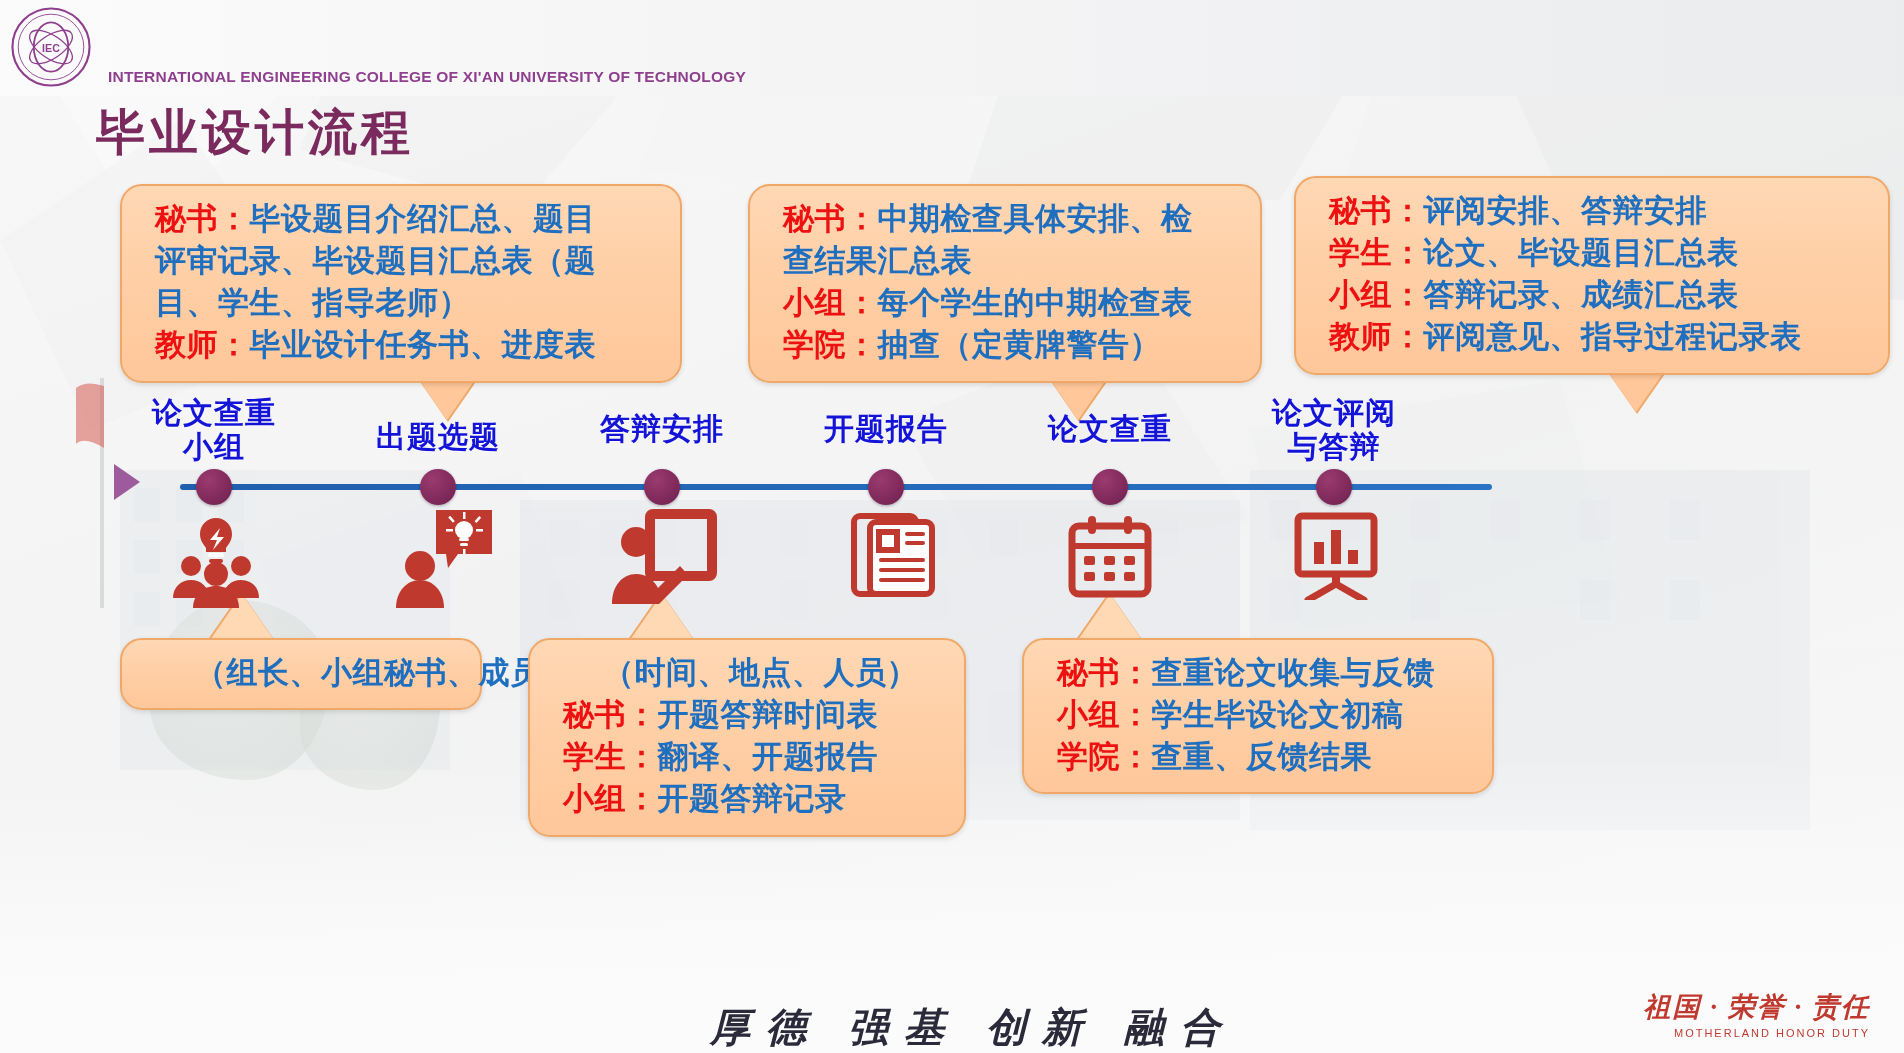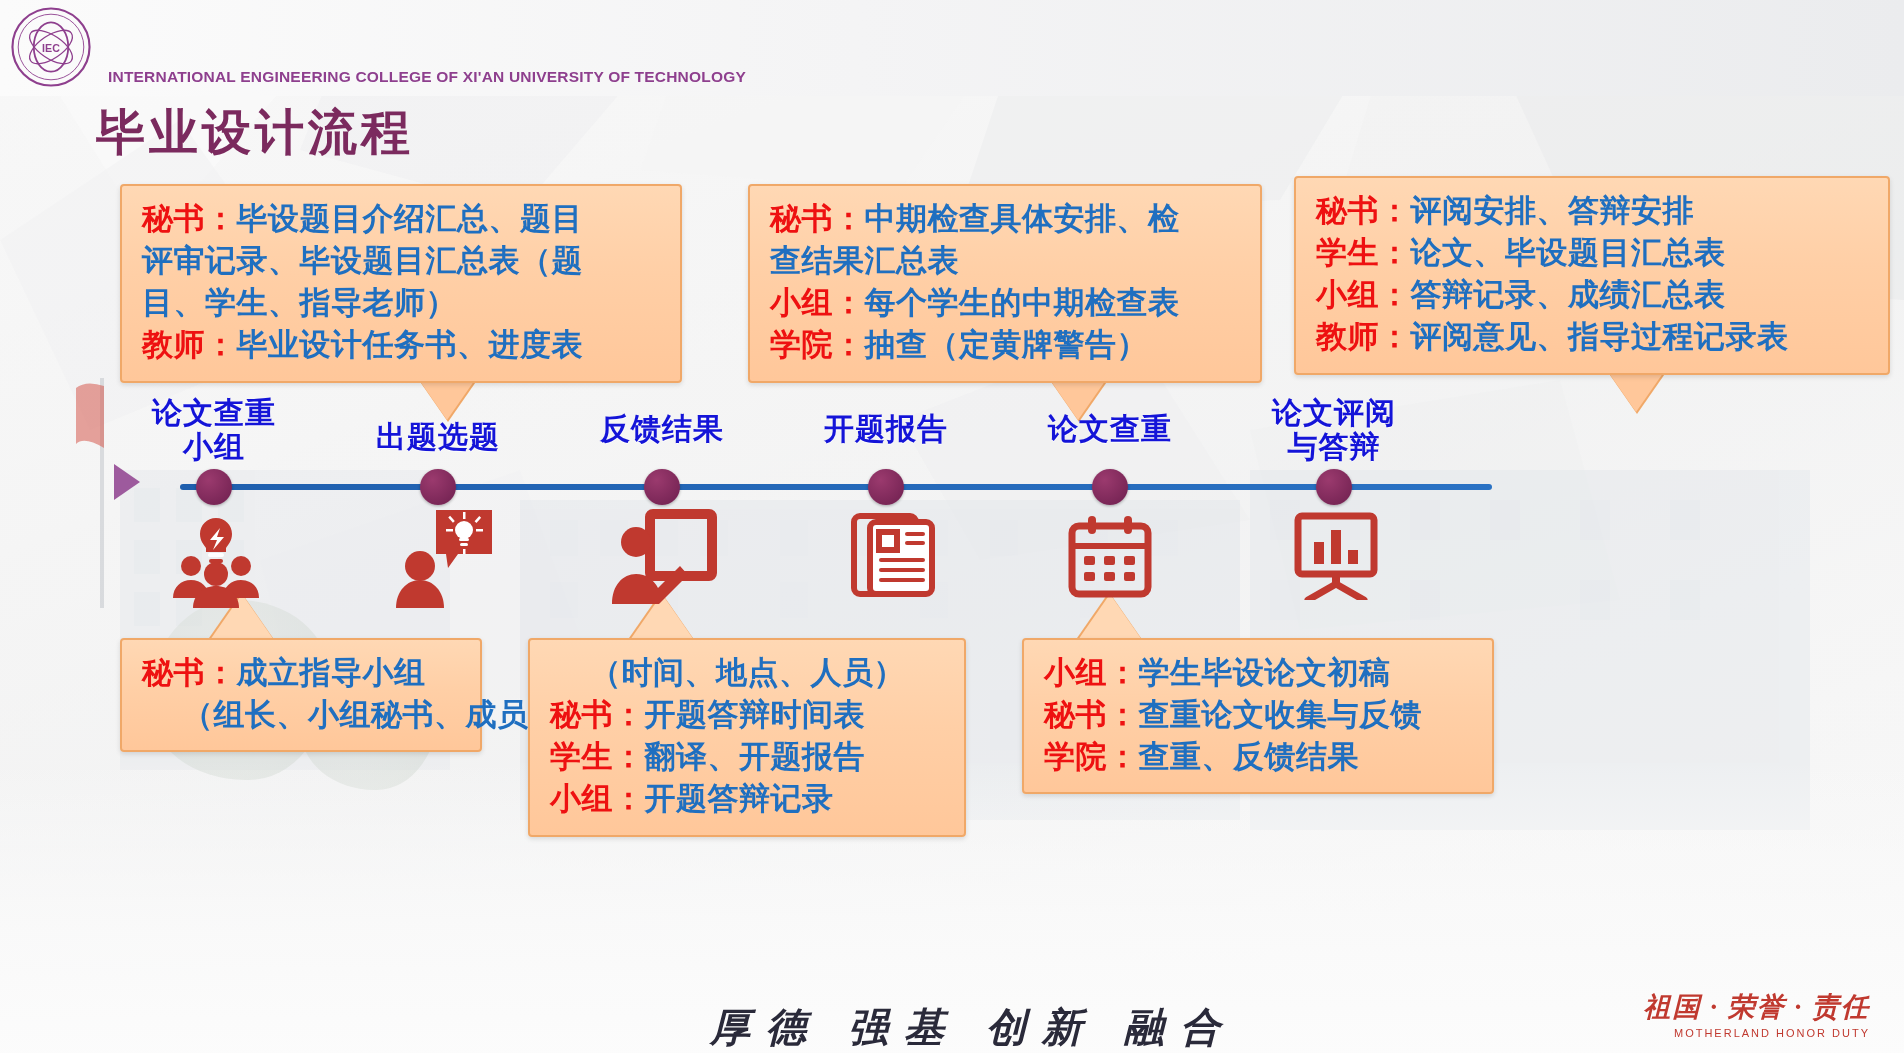--- a/index.html
+++ b/index.html
@@ -33,23 +33,23 @@
   .uni-en{position:absolute;left:108px;top:68px;font-size:15.5px;font-weight:700;
      color:#8e3f8e;letter-spacing:.2px;white-space:nowrap;}
 
   .page-title{position:absolute;left:96px;top:100px;z-index:6;
      font-size:49px;font-weight:700;color:#7b2a5e;letter-spacing:4px;
      font-family:"Liberation Sans","DejaVu Sans",sans-serif;}
 
   
   .callout{position:absolute;z-index:7;
      background:linear-gradient(to bottom,#ffd8b4 0%,#ffcfa6 45%,#ffc79a 100%);
-     border:2px solid #f0a868;border-radius:4px;
+     border:2px solid #f0a868;border-radius:22px;
      box-shadow:0 2px 5px rgba(0,0,0,.12);
-     padding:12px 18px 14px 20px;box-sizing:border-box;}
+     padding:12px 18px 14px 33px;box-sizing:border-box;}
   .callout .line{white-space:nowrap;font-size:31px;font-weight:700;
      color:#1f6fc0;line-height:1.36;letter-spacing:.5px;}
   .callout .line .role{color:#ee1111;}
   .callout .line.indent{padding-left:40px;}
 
   
   .tail{position:absolute;z-index:6;width:0;height:0;}
   .tail-down{border-left:32px solid transparent;border-right:32px solid transparent;
      border-top:46px solid #ffc79a;filter:drop-shadow(1px 2px 0 #f0a868);}
   .tail-up{border-left:32px solid transparent;border-right:32px solid transparent;
@@ -194,21 +194,21 @@
 <div class="node" style="left:196px;top:469px;"></div>
 <div class="node" style="left:420px;top:469px;"></div>
 <div class="node" style="left:644px;top:469px;"></div>
 <div class="node" style="left:868px;top:469px;"></div>
 <div class="node" style="left:1092px;top:469px;"></div>
 <div class="node" style="left:1316px;top:469px;"></div>
 
 <div class="milestone" style="left:94px;top:396px;width:240px;">论文查重
 小组</div>
 <div class="milestone" style="left:318px;top:420px;width:240px;">出题选题</div>
-<div class="milestone" style="left:542px;top:412px;width:240px;">反馈结果</div>
+<div class="milestone" style="left:542px;top:412px;width:240px;">答辩安排</div>
 <div class="milestone" style="left:766px;top:412px;width:240px;">开题报告</div>
 <div class="milestone" style="left:990px;top:412px;width:240px;">论文查重</div>
 <div class="milestone" style="left:1214px;top:396px;width:240px;">论文评阅
 与答辩</div>
 
 <div class="icon-wrap" style="left:168px;top:514px;">
   <svg width="96" height="96" viewBox="0 0 96 96">
     <g fill="#c0392f">
       <path d="M48 4c-9 0-16 7-16 16 0 7 4 11 6 14v4h20v-4c2-3 6-7 6-14 0-9-7-16-16-16z"></path>
       <rect x="40" y="39" width="16" height="4" rx="2" fill="#fff"></rect>
@@ -301,36 +301,35 @@
       <rect x="41" y="22" width="10" height="34"></rect>
       <rect x="58" y="42" width="10" height="14"></rect>
       <rect x="42" y="66" width="8" height="12"></rect>
     </g>
     <path d="M46 76 L18 92 M46 76 L74 92" stroke="#c0392f" stroke-width="7" fill="none" stroke-linecap="round"></path>
   </svg>
 </div>
 
 <div class="tail tail-up" style="left:210px;top:594px;"></div>
 <div class="callout" style="left:120px;top:638px;width:362px;">
-  <div class="line"><span class="role">秘书：</span><span>成立指导小组</span></div>
   <div class="line indent"><span class="role"></span><span>（组长、小组秘书、成员）</span></div>
 </div>
 
 <div class="tail tail-up" style="left:630px;top:594px;"></div>
 <div class="callout" style="left:528px;top:638px;width:438px;">
   <div class="line indent"><span class="role"></span><span>（时间、地点、人员）</span></div>
   <div class="line"><span class="role">秘书：</span><span>开题答辩时间表</span></div>
   <div class="line"><span class="role">学生：</span><span>翻译、开题报告</span></div>
   <div class="line"><span class="role">小组：</span><span>开题答辩记录</span></div>
 </div>
 
 <div class="tail tail-up" style="left:1078px;top:594px;"></div>
 <div class="callout" style="left:1022px;top:638px;width:472px;">
+  <div class="line"><span class="role">秘书：</span><span>查重论文收集与反馈</span></div>
   <div class="line"><span class="role">小组：</span><span>学生毕设论文初稿</span></div>
-  <div class="line"><span class="role">秘书：</span><span>查重论文收集与反馈</span></div>
   <div class="line"><span class="role">学院：</span><span>查重、反馈结果</span></div>
 </div>
 
 <div class="motto">厚德 强基 创新 融合</div>
 <div class="seal">
   <div class="cn">祖国 · 荣誉 · 责任</div>
   <div class="en">MOTHERLAND HONOR DUTY</div>
 </div>
 
 </body></html>

